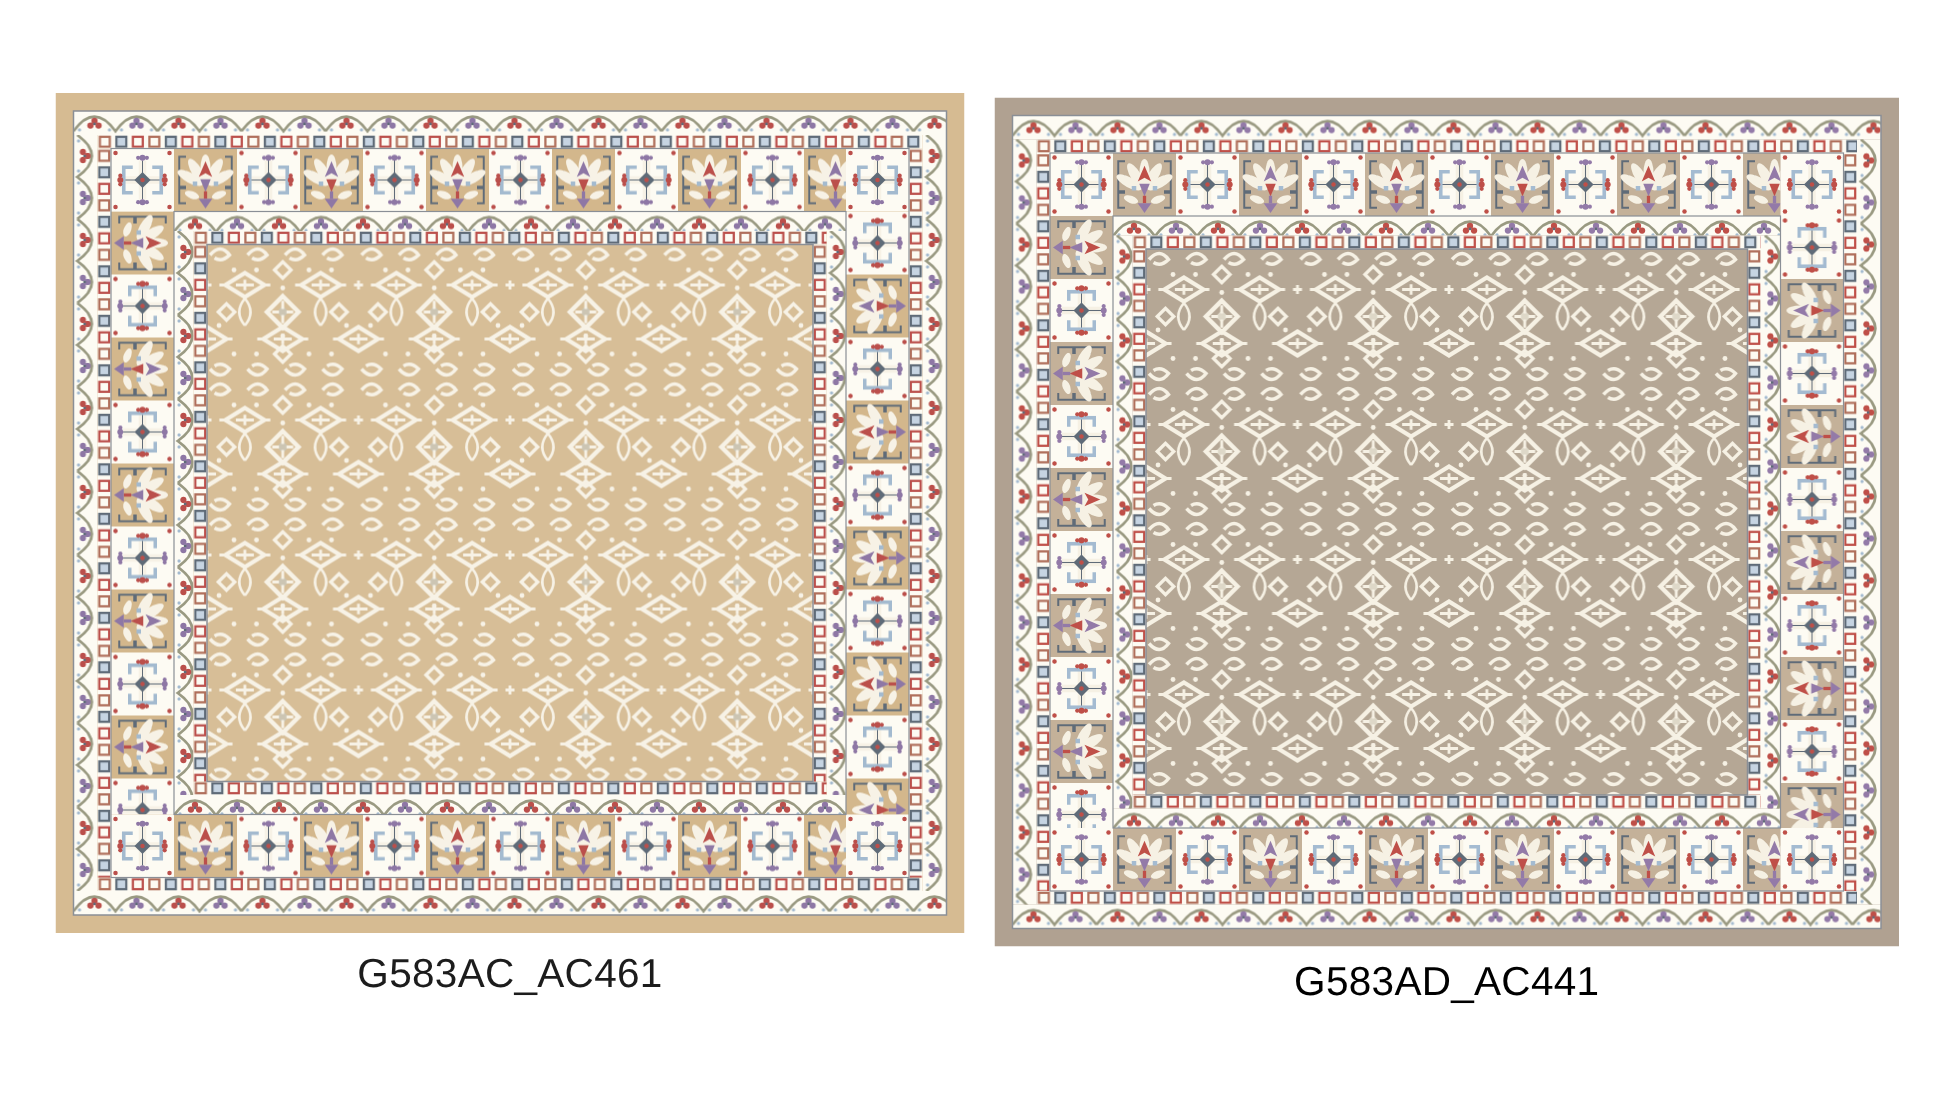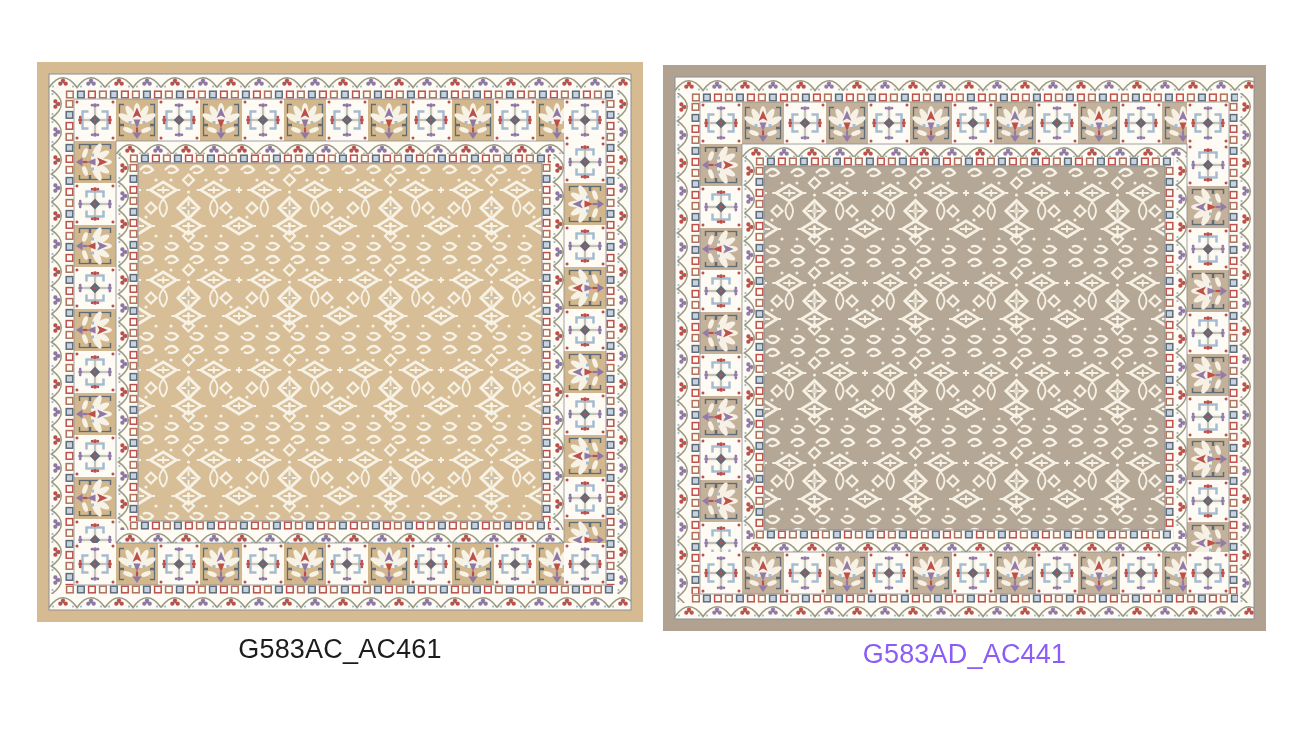--- a/index.html
+++ b/index.html
@@ -515,16 +515,16 @@
           <rect x="101" y="101" width="401" height="364" fill="#b5a795"></rect>
           <g transform="translate(101,101)">
             <rect width="401" height="364" fill="url(#r1fld)"></rect>
           </g>
           <rect x="12" y="12" width="579" height="542" fill="none" stroke="#8a8f96" stroke-width="1"></rect>
           <rect x="37" y="37" width="529" height="492" fill="none" stroke="#8a8f96" stroke-width="0.8"></rect>
           <rect x="79" y="79" width="445" height="408" fill="none" stroke="#8a8f96" stroke-width="0.8"></rect>
           <rect x="101" y="101" width="401" height="364" fill="none" stroke="#8a8f96" stroke-width="1"></rect>
         </svg>
       </div>
-    <figcaption class="caption" style="color: #8b5cf6; text-align: center;">G583AD_AC441</figcaption>
+    <figcaption class="caption" style="color: #000000; text-align: center;">G583AD_AC441</figcaption>
   </figure>
 
 </div>
 
 </body></html>

